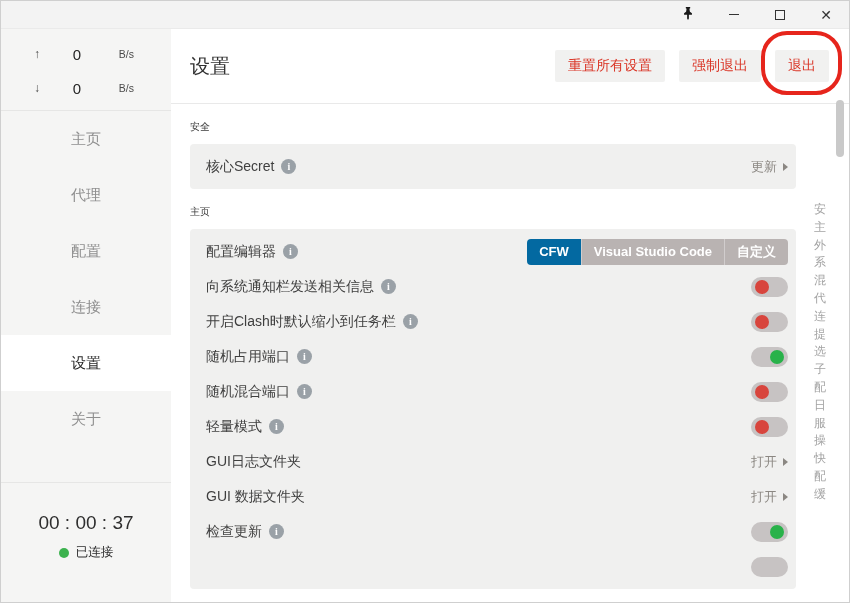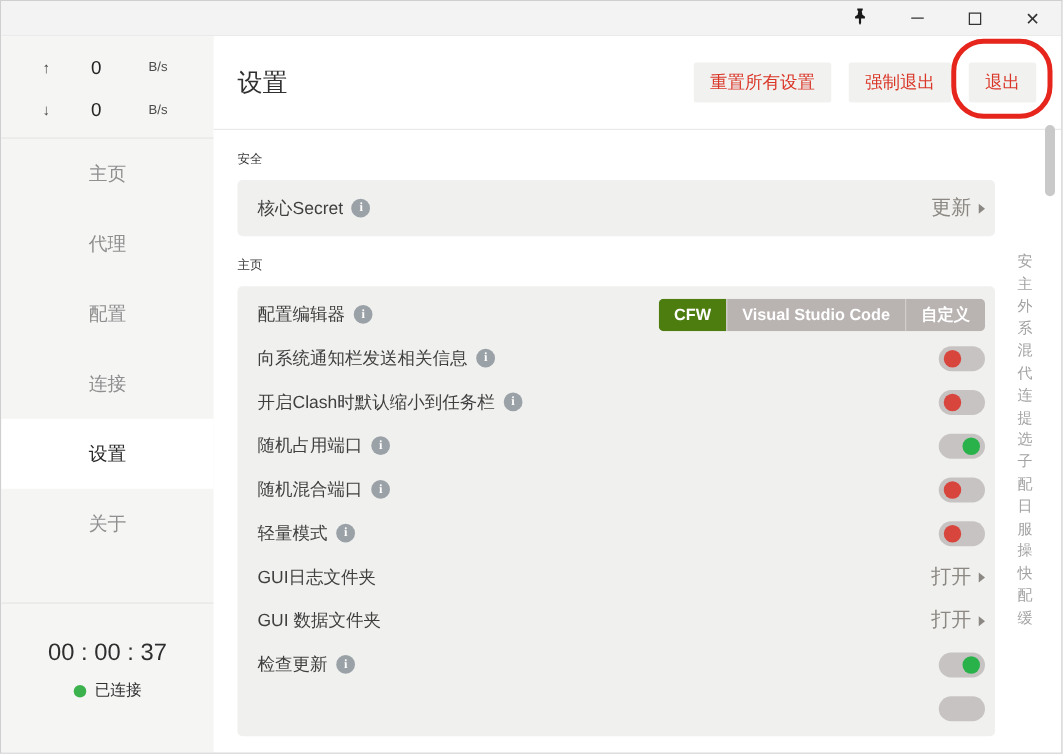--- a/index.html
+++ b/index.html
@@ -60,38 +60,38 @@
   .section-title { font-size:10px; color:#3a3a3a; font-weight:normal; margin:16px 0 10px; }
   .card { background:#f0f0ef; border-radius:4px; padding:5px 0; }
   .row { height:35px; display:flex; align-items:center; padding:0 8px 0 16px; }
   .row-label { font-size:14px; color:#3f3f3f; }
   .info-icon {
     width:15px; height:15px; border-radius:50%; background:#9aa1a7; margin-left:7px;
     display:inline-flex; align-items:center; justify-content:center; flex-shrink:0;
   }
   .info-icon::after { content:"i"; color:#fff; font-size:10px; font-weight:bold; font-family:"Liberation Serif", serif; }
   .row-right { margin-left:auto; display:flex; align-items:center; }
-  .row-action { display:flex; align-items:center; font-size:16px; color:#8b8782; cursor:pointer; }
+  .row-action { display:flex; align-items:center; font-size:13px; color:#8b8782; cursor:pointer; }
   .caret {
     width:0; height:0; margin-left:6px;
     border-left:5px solid #8b8782; border-top:4px solid transparent; border-bottom:4px solid transparent;
   }
   
   .toggle { position:relative; width:37px; height:20px; border-radius:10px; background:#c7c3c3; cursor:pointer; }
   .knob { position:absolute; top:3px; width:14px; height:14px; border-radius:50%; }
   .toggle.off .knob { left:4px; background:#d8453d; }
   .toggle.on  .knob { right:4px; background:#29b24a; }
   .toggle.partial { background:#c7c3c3; }
   
   .segmented { display:flex; height:26px; border-radius:4px; overflow:hidden; }
   .seg {
     display:flex; align-items:center; padding:0 12px; font-size:13px; color:#fff;
     background:#b9b3b2; cursor:pointer; font-weight:bold;
   }
-  .seg.active { background:#4d7c0f; }
+  .seg.active { background:#0369a1; }
   .seg + .seg { border-left:1px solid rgba(255,255,255,0.35); }
   
   .anchor-strip {
     position:absolute; left:811px; top:200px; width:16px;
     font-size:12px; color:#a3a3a3; line-height:17.8px; text-align:center;
     white-space:pre-line; cursor:pointer;
   }
   .scroll-thumb {
     position:absolute; right:5px; top:99px; width:8px; height:57px;
     background:#c9c9c9; border-radius:4px; cursor:pointer;

